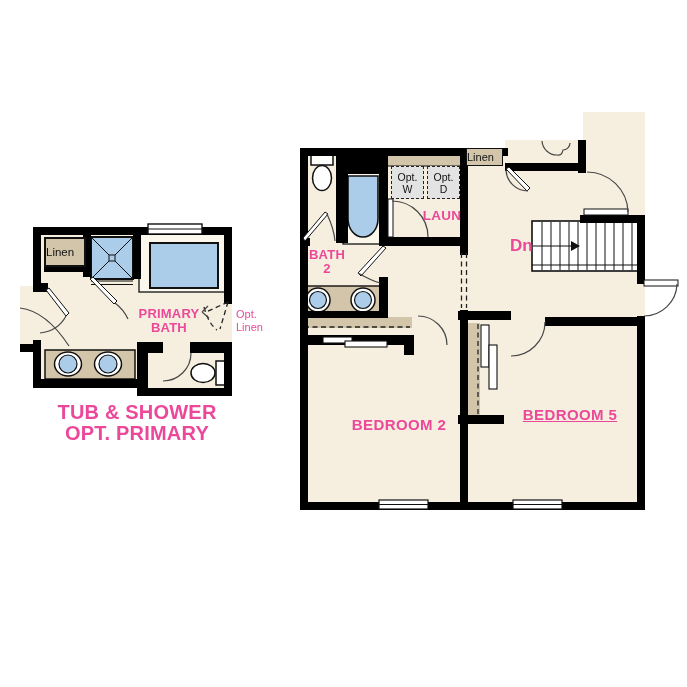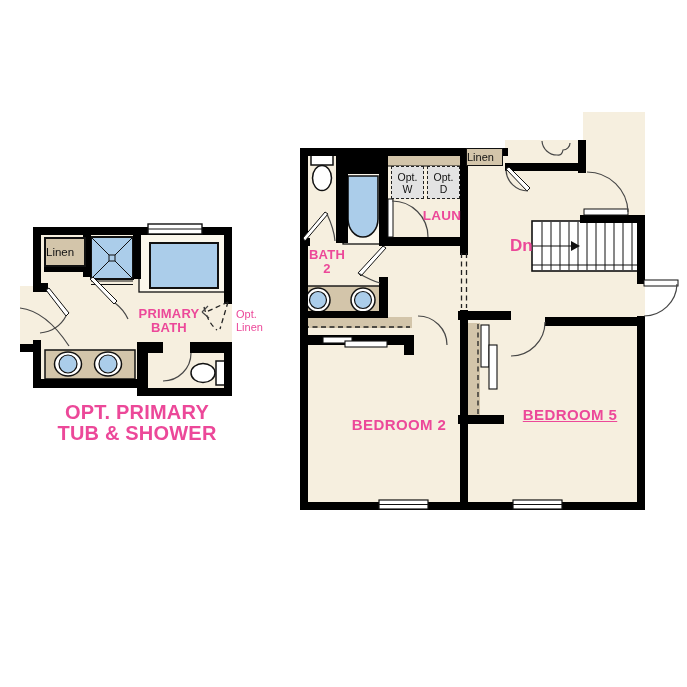--- a/index.html
+++ b/index.html
@@ -232,22 +232,22 @@
     <div>PRIMARY</div>
     <div>BATH</div>
   </div>
 
   <div class="lbl small" style="left:236px;top:308px;">
     <div>Opt.</div>
     <div>Linen</div>
   </div>
 
   <div class="lbl ctr caption b" style="left:137px;top:402px;">
+    <div>TUB &amp; SHOWER</div>
     <div>OPT. PRIMARY</div>
-    <div>TUB &amp; SHOWER</div>
   </div>
 
   <div class="lbl ctr room b" style="left:327px;top:248px;">
     <div>BATH</div>
     <div>2</div>
   </div>
 
   <div class="lbl ctr room b" style="left:442px;top:209px;font-size:13.5px;">LAUN</div>
 
   <div class="appliance" style="left:391px;top:166px;width:33px;height:33px;">

